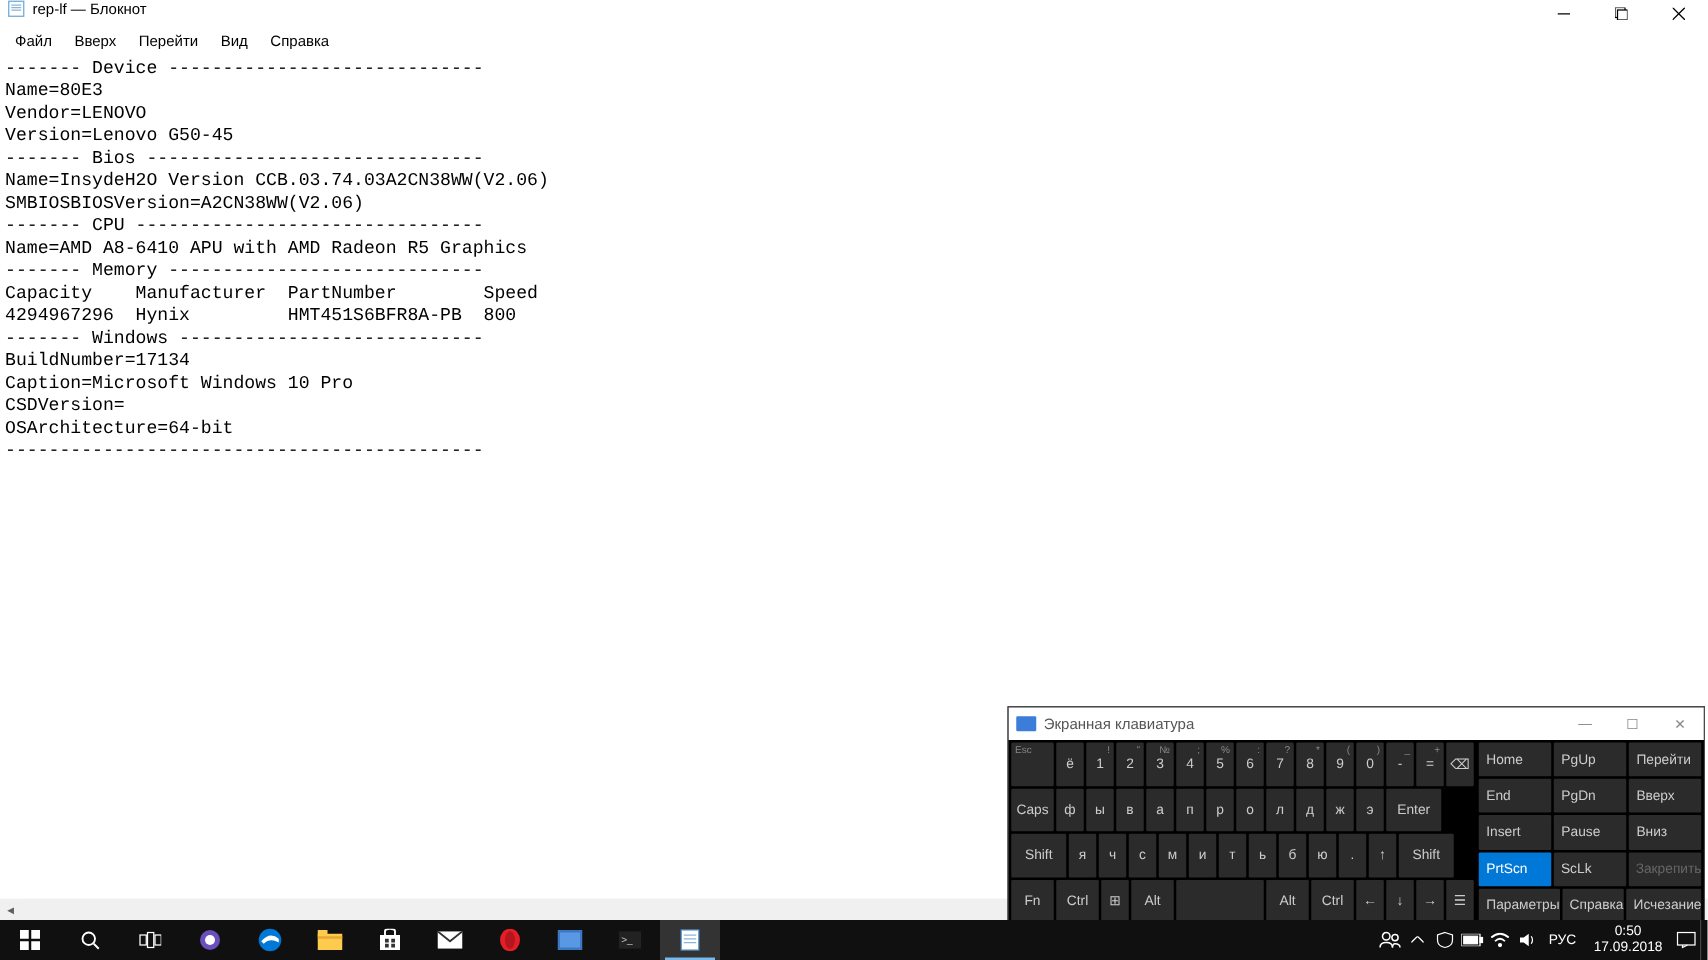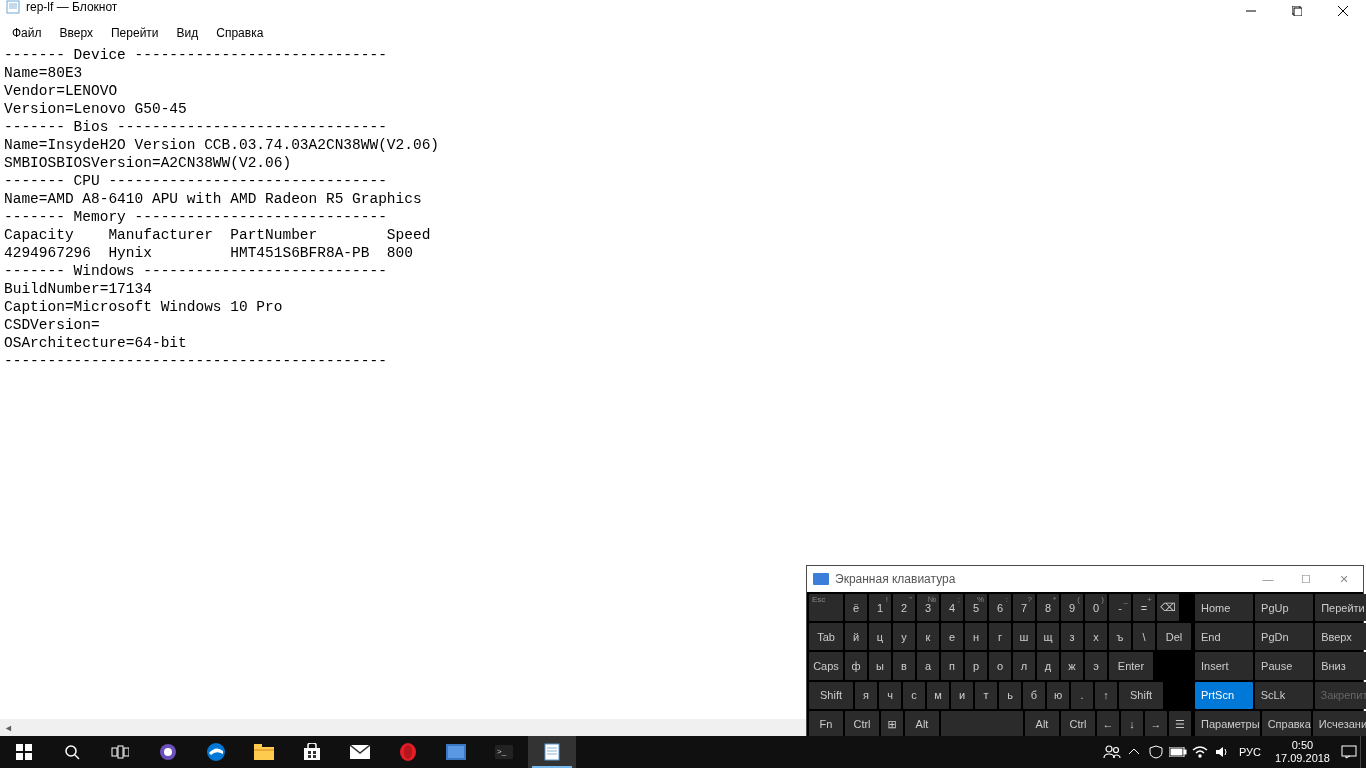--- a/index.html
+++ b/index.html
@@ -144,37 +144,20 @@
           <div class="key">5<span class="sup">%</span></div>
           <div class="key">6<span class="sup">:</span></div>
           <div class="key">7<span class="sup">?</span></div>
           <div class="key">8<span class="sup">*</span></div>
           <div class="key">9<span class="sup">(</span></div>
           <div class="key">0<span class="sup">)</span></div>
           <div class="key">-<span class="sup">_</span></div>
           <div class="key">=<span class="sup">+</span></div>
           <div class="key">⌫</div>
         </div>
-      <div class="osk-row" id="osk-r2">
-          <div class="key wide">Tab</div>
-          <div class="key">й</div>
-          <div class="key">ц</div>
-          <div class="key">у</div>
-          <div class="key">к</div>
-          <div class="key">е</div>
-          <div class="key">н</div>
-          <div class="key">г</div>
-          <div class="key">ш</div>
-          <div class="key">щ</div>
-          <div class="key">з</div>
-          <div class="key">х</div>
-          <div class="key">ъ</div>
-          <div class="key">\</div>
-          <div class="key wide">Del</div>
-        </div>
       <div class="osk-row" id="osk-r3">
           <div class="key wide">Caps</div>
           <div class="key">ф</div>
           <div class="key">ы</div>
           <div class="key">в</div>
           <div class="key">а</div>
           <div class="key">п</div>
           <div class="key">р</div>
           <div class="key">о</div>
           <div class="key">л</div>

